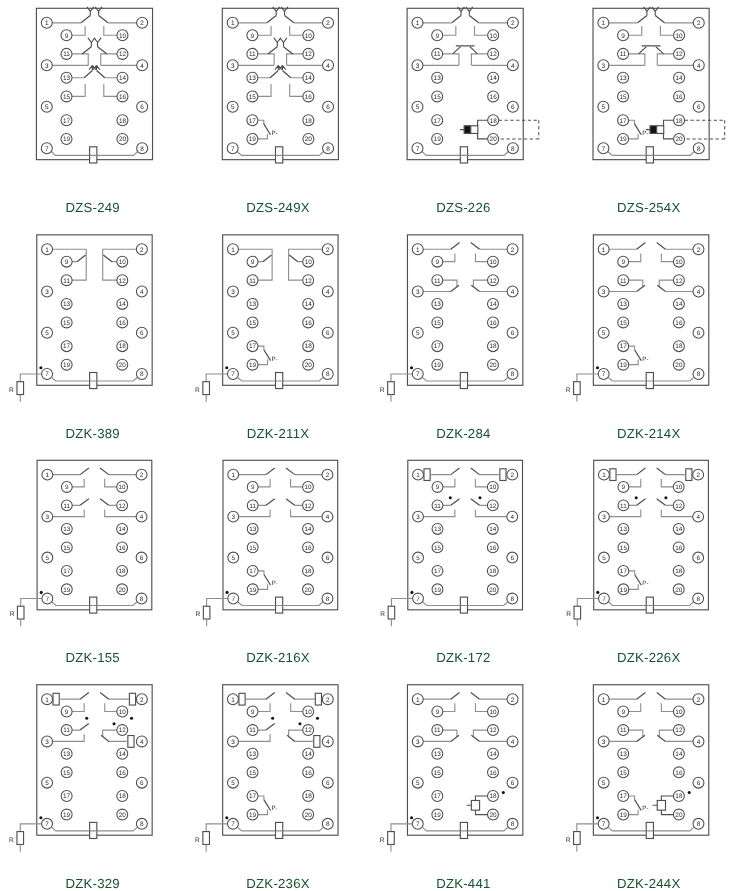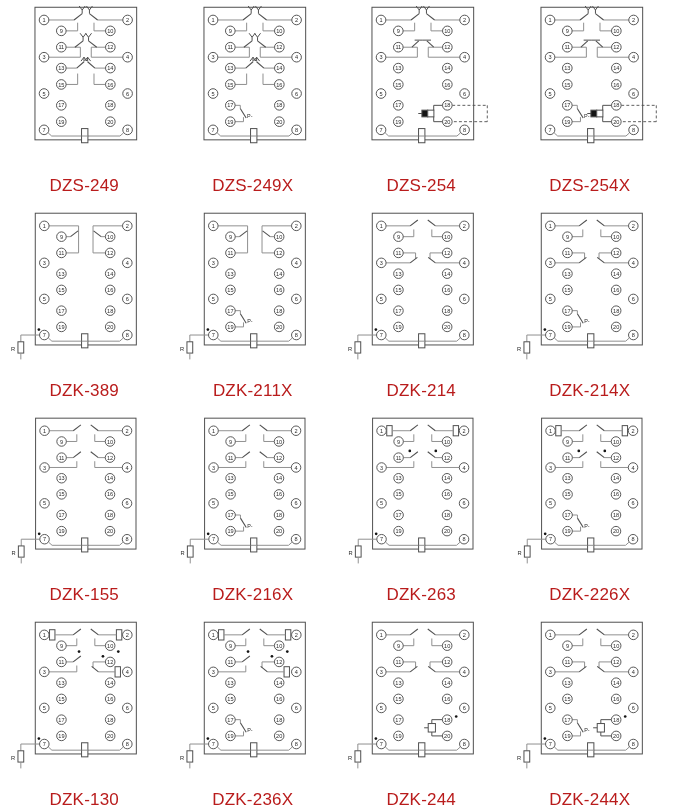--- a/index.html
+++ b/index.html
@@ -1,21 +1,21 @@
 <!DOCTYPE html>
 <html><head>
 <meta charset="utf-8">
 <style>
   html,body{margin:0;padding:0;background:#ffffff;}
   body{width:674px;height:810px;overflow:hidden;font-family:"Liberation Sans",sans-serif;}
   .grid{display:grid;grid-template-columns:repeat(4,168.5px);grid-template-rows:196px 205px 204px 205px;}
   .cell{display:flex;flex-direction:column;align-items:center;}
   .cell svg{display:block;}
   .cell.deep svg{margin-top:10px;}
-  .diagram-label{font-size:17px;color:#b91c1c;margin-top:18px;letter-spacing:0.2px;}
+  .diagram-label{font-size:12px;color:#14532d;margin-top:18px;letter-spacing:0.2px;}
   svg text{font-family:"Liberation Sans",sans-serif;}
 </style>
 </head>
 <body>
 
 <div class="grid" id="grid">
     <div class="cell">
       <svg viewBox="0 0 168 174" width="168" height="174">
         <rect x="30" y="8" width="112" height="146" fill="none" stroke="#4f4f4f" stroke-width="1.1"></rect>
         <path d="M45,22 H73" fill="none" stroke="#8f8f8f" stroke-width="1.1"></path>
@@ -227,21 +227,21 @@
         <text x="113" y="54.3" font-size="6.2" fill="#2b2b2b" text-anchor="middle">12</text>
         <circle cx="113" cy="75" r="5.3" fill="#ffffff" stroke="#4f4f4f" stroke-width="1.05"></circle>
         <text x="113" y="77.3" font-size="6.2" fill="#2b2b2b" text-anchor="middle">14</text>
         <circle cx="113" cy="93" r="5.3" fill="#ffffff" stroke="#4f4f4f" stroke-width="1.05"></circle>
         <text x="113" y="95.3" font-size="6.2" fill="#2b2b2b" text-anchor="middle">16</text>
         <circle cx="113" cy="116" r="5.3" fill="#ffffff" stroke="#4f4f4f" stroke-width="1.05"></circle>
         <text x="113" y="118.3" font-size="6.2" fill="#2b2b2b" text-anchor="middle">18</text>
         <circle cx="113" cy="134" r="5.3" fill="#ffffff" stroke="#4f4f4f" stroke-width="1.05"></circle>
         <text x="113" y="136.3" font-size="6.2" fill="#2b2b2b" text-anchor="middle">20</text>
       </svg>
-      <div class="diagram-label">DZS-254</div>
+      <div class="diagram-label">DZS-226</div>
     </div>
     <div class="cell">
       <svg viewBox="0 0 168 174" width="168" height="174">
         <rect x="30" y="8" width="112" height="146" fill="none" stroke="#4f4f4f" stroke-width="1.1"></rect>
         <path d="M45,22 H73" fill="none" stroke="#8f8f8f" stroke-width="1.1"></path>
         <path d="M73,22 L82,15" fill="none" stroke="#4f4f4f" stroke-width="1.2"></path>
         <path d="M82,15 L82,11 M82,11 L78.7,6.6 M82,11 L85.3,6.6" fill="none" stroke="#4f4f4f" stroke-width="1.1"></path>
         <path d="M64,34 H77 V25" fill="none" stroke="#8f8f8f" stroke-width="1.1"></path>
         <path d="M127,22 H99" fill="none" stroke="#8f8f8f" stroke-width="1.1"></path>
         <path d="M99,22 L90,15" fill="none" stroke="#4f4f4f" stroke-width="1.2"></path>
@@ -492,21 +492,21 @@
         <text x="113" y="54.3" font-size="6.2" fill="#2b2b2b" text-anchor="middle">12</text>
         <circle cx="113" cy="75" r="5.3" fill="#ffffff" stroke="#4f4f4f" stroke-width="1.05"></circle>
         <text x="113" y="77.3" font-size="6.2" fill="#2b2b2b" text-anchor="middle">14</text>
         <circle cx="113" cy="93" r="5.3" fill="#ffffff" stroke="#4f4f4f" stroke-width="1.05"></circle>
         <text x="113" y="95.3" font-size="6.2" fill="#2b2b2b" text-anchor="middle">16</text>
         <circle cx="113" cy="116" r="5.3" fill="#ffffff" stroke="#4f4f4f" stroke-width="1.05"></circle>
         <text x="113" y="118.3" font-size="6.2" fill="#2b2b2b" text-anchor="middle">18</text>
         <circle cx="113" cy="134" r="5.3" fill="#ffffff" stroke="#4f4f4f" stroke-width="1.05"></circle>
         <text x="113" y="136.3" font-size="6.2" fill="#2b2b2b" text-anchor="middle">20</text>
       </svg>
-      <div class="diagram-label">DZK-214</div>
+      <div class="diagram-label">DZK-284</div>
     </div>
     <div class="cell deep">
       <svg viewBox="0 0 168 174" width="168" height="174">
         <rect x="30" y="8" width="112" height="146" fill="none" stroke="#4f4f4f" stroke-width="1.1"></rect>
         <path d="M45,22 H72" fill="none" stroke="#8f8f8f" stroke-width="1.1"></path>
         <path d="M72,22 L80.5,15.5" fill="none" stroke="#4f4f4f" stroke-width="1.2"></path>
         <path d="M64,34 H76 V26" fill="none" stroke="#8f8f8f" stroke-width="1.1"></path>
         <path d="M127,22 H100" fill="none" stroke="#8f8f8f" stroke-width="1.1"></path>
         <path d="M100,22 L91.5,15.5" fill="none" stroke="#4f4f4f" stroke-width="1.2"></path>
         <path d="M108,34 H96 V26" fill="none" stroke="#8f8f8f" stroke-width="1.1"></path>
@@ -768,21 +768,21 @@
         <text x="113" y="54.3" font-size="6.2" fill="#2b2b2b" text-anchor="middle">12</text>
         <circle cx="113" cy="75" r="5.3" fill="#ffffff" stroke="#4f4f4f" stroke-width="1.05"></circle>
         <text x="113" y="77.3" font-size="6.2" fill="#2b2b2b" text-anchor="middle">14</text>
         <circle cx="113" cy="93" r="5.3" fill="#ffffff" stroke="#4f4f4f" stroke-width="1.05"></circle>
         <text x="113" y="95.3" font-size="6.2" fill="#2b2b2b" text-anchor="middle">16</text>
         <circle cx="113" cy="116" r="5.3" fill="#ffffff" stroke="#4f4f4f" stroke-width="1.05"></circle>
         <text x="113" y="118.3" font-size="6.2" fill="#2b2b2b" text-anchor="middle">18</text>
         <circle cx="113" cy="134" r="5.3" fill="#ffffff" stroke="#4f4f4f" stroke-width="1.05"></circle>
         <text x="113" y="136.3" font-size="6.2" fill="#2b2b2b" text-anchor="middle">20</text>
       </svg>
-      <div class="diagram-label">DZK-263</div>
+      <div class="diagram-label">DZK-172</div>
     </div>
     <div class="cell deep">
       <svg viewBox="0 0 168 174" width="168" height="174">
         <rect x="30" y="8" width="112" height="146" fill="none" stroke="#4f4f4f" stroke-width="1.1"></rect>
         <rect x="45.8" y="16.3" width="6" height="11.4" fill="#ffffff" stroke="#4f4f4f" stroke-width="1.1"></rect>
         <path d="M51.8,22 H72" fill="none" stroke="#8f8f8f" stroke-width="1.1"></path>
         <path d="M72,22 L80.5,15.5" fill="none" stroke="#4f4f4f" stroke-width="1.2"></path>
         <path d="M64,34 H76 V26" fill="none" stroke="#8f8f8f" stroke-width="1.1"></path>
         <circle cx="71.5" cy="44.5" r="1.5" fill="#141414" stroke="none"></circle>
         <rect x="119.9" y="16.3" width="6" height="11.4" fill="#ffffff" stroke="#4f4f4f" stroke-width="1.1"></rect>
@@ -914,21 +914,21 @@
         <text x="113" y="54.3" font-size="6.2" fill="#2b2b2b" text-anchor="middle">12</text>
         <circle cx="113" cy="75" r="5.3" fill="#ffffff" stroke="#4f4f4f" stroke-width="1.05"></circle>
         <text x="113" y="77.3" font-size="6.2" fill="#2b2b2b" text-anchor="middle">14</text>
         <circle cx="113" cy="93" r="5.3" fill="#ffffff" stroke="#4f4f4f" stroke-width="1.05"></circle>
         <text x="113" y="95.3" font-size="6.2" fill="#2b2b2b" text-anchor="middle">16</text>
         <circle cx="113" cy="116" r="5.3" fill="#ffffff" stroke="#4f4f4f" stroke-width="1.05"></circle>
         <text x="113" y="118.3" font-size="6.2" fill="#2b2b2b" text-anchor="middle">18</text>
         <circle cx="113" cy="134" r="5.3" fill="#ffffff" stroke="#4f4f4f" stroke-width="1.05"></circle>
         <text x="113" y="136.3" font-size="6.2" fill="#2b2b2b" text-anchor="middle">20</text>
       </svg>
-      <div class="diagram-label">DZK-130</div>
+      <div class="diagram-label">DZK-329</div>
     </div>
     <div class="cell deep">
       <svg viewBox="0 0 168 174" width="168" height="174">
         <rect x="30" y="8" width="112" height="146" fill="none" stroke="#4f4f4f" stroke-width="1.1"></rect>
         <rect x="45.8" y="16.3" width="6" height="11.4" fill="#ffffff" stroke="#4f4f4f" stroke-width="1.1"></rect>
         <path d="M51.8,22 H72" fill="none" stroke="#8f8f8f" stroke-width="1.1"></path>
         <path d="M72,22 L80.5,15.5" fill="none" stroke="#4f4f4f" stroke-width="1.2"></path>
         <path d="M64,34 H76 V26" fill="none" stroke="#8f8f8f" stroke-width="1.1"></path>
         <circle cx="78.5" cy="40.5" r="1.5" fill="#141414" stroke="none"></circle>
         <rect x="119.9" y="16.3" width="6" height="11.4" fill="#ffffff" stroke="#4f4f4f" stroke-width="1.1"></rect>
@@ -1061,21 +1061,21 @@
         <text x="113" y="54.3" font-size="6.2" fill="#2b2b2b" text-anchor="middle">12</text>
         <circle cx="113" cy="75" r="5.3" fill="#ffffff" stroke="#4f4f4f" stroke-width="1.05"></circle>
         <text x="113" y="77.3" font-size="6.2" fill="#2b2b2b" text-anchor="middle">14</text>
         <circle cx="113" cy="93" r="5.3" fill="#ffffff" stroke="#4f4f4f" stroke-width="1.05"></circle>
         <text x="113" y="95.3" font-size="6.2" fill="#2b2b2b" text-anchor="middle">16</text>
         <circle cx="113" cy="116" r="5.3" fill="#ffffff" stroke="#4f4f4f" stroke-width="1.05"></circle>
         <text x="113" y="118.3" font-size="6.2" fill="#2b2b2b" text-anchor="middle">18</text>
         <circle cx="113" cy="134" r="5.3" fill="#ffffff" stroke="#4f4f4f" stroke-width="1.05"></circle>
         <text x="113" y="136.3" font-size="6.2" fill="#2b2b2b" text-anchor="middle">20</text>
       </svg>
-      <div class="diagram-label">DZK-244</div>
+      <div class="diagram-label">DZK-441</div>
     </div>
     <div class="cell deep">
       <svg viewBox="0 0 168 174" width="168" height="174">
         <rect x="30" y="8" width="112" height="146" fill="none" stroke="#4f4f4f" stroke-width="1.1"></rect>
         <path d="M45,22 H72" fill="none" stroke="#8f8f8f" stroke-width="1.1"></path>
         <path d="M72,22 L80.5,15.5" fill="none" stroke="#4f4f4f" stroke-width="1.2"></path>
         <path d="M64,34 H76 V26" fill="none" stroke="#8f8f8f" stroke-width="1.1"></path>
         <path d="M127,22 H100" fill="none" stroke="#8f8f8f" stroke-width="1.1"></path>
         <path d="M100,22 L91.5,15.5" fill="none" stroke="#4f4f4f" stroke-width="1.2"></path>
         <path d="M108,34 H96 V26" fill="none" stroke="#8f8f8f" stroke-width="1.1"></path>

